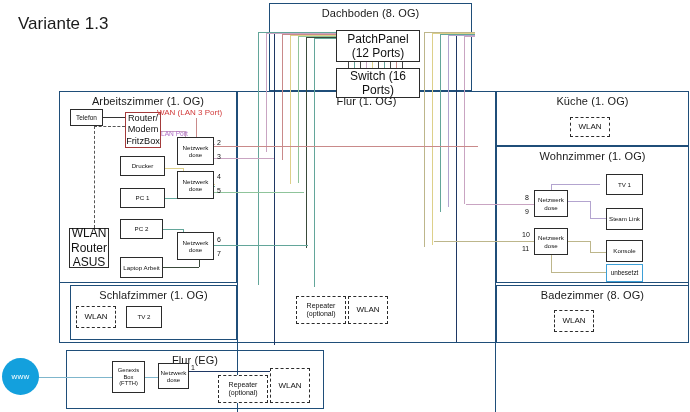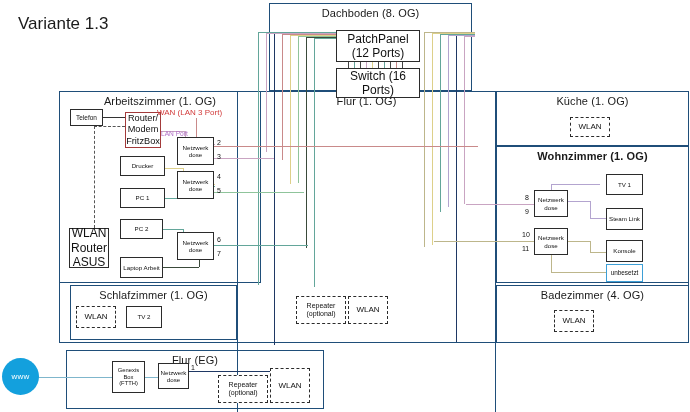--- a/index.html
+++ b/index.html
@@ -225,42 +225,42 @@
   <div class="hwire" style="left:145px; top:377px; width:13px; border-color:#7fb6cc;"></div>
 
   <div class="hwire" style="left:186px; top:371px; width:88px; border-color:#1f3864;"></div>
 
   <div class="room" style="left:269px; top:3px; width:203px; height:88px;">
     <div class="room-title">Dachboden (8. OG)</div>
   </div>
 
   <div class="outer-frame" style="left:59px; top:91px; width:630px; height:252px;"></div>
 
-  <div class="room" style="left:59px; top:91px; width:202px; height:192px;">
+  <div class="room" style="left:59px; top:91px; width:178px; height:192px;">
     <div class="room-title">Arbeitszimmer (1. OG)</div>
   </div>
 
   <div class="room" style="left:237px; top:91px; width:259px; height:328px;">
     <div class="room-title">Flur (1. OG)</div>
   </div>
 
   <div class="room" style="left:496px; top:91px; width:193px; height:55px;">
     <div class="room-title">Küche (1. OG)</div>
   </div>
 
-  <div class="room" style="left:496px; top:146px; width:193px; height:137px;font-weight:bold;">
+  <div class="room" style="left:496px; top:146px; width:193px; height:137px;">
     <div class="room-title">Wohnzimmer (1. OG)</div>
   </div>
 
   <div class="room" style="left:70px; top:285px; width:167px; height:55px;">
     <div class="room-title">Schlafzimmer (1. OG)</div>
   </div>
 
   <div class="room" style="left:496px; top:285px; width:193px; height:58px;">
-    <div class="room-title">Badezimmer (4. OG)</div>
+    <div class="room-title">Badezimmer (8. OG)</div>
   </div>
 
   <div class="room" style="left:66px; top:350px; width:258px; height:59px;">
     <div class="room-title">Flur (EG)</div>
   </div>
 
   <div class="dev mid" style="left:336px; top:30px; width:84px; height:32px;">PatchPanel (12 Ports)</div>
   <div class="dev mid" style="left:336px; top:68px; width:84px; height:30px;">Switch (16 Ports)</div>
 
   <div class="dev" style="left:70px; top:109px; width:33px; height:17px; font-size:6.5px;">Telefon</div>

